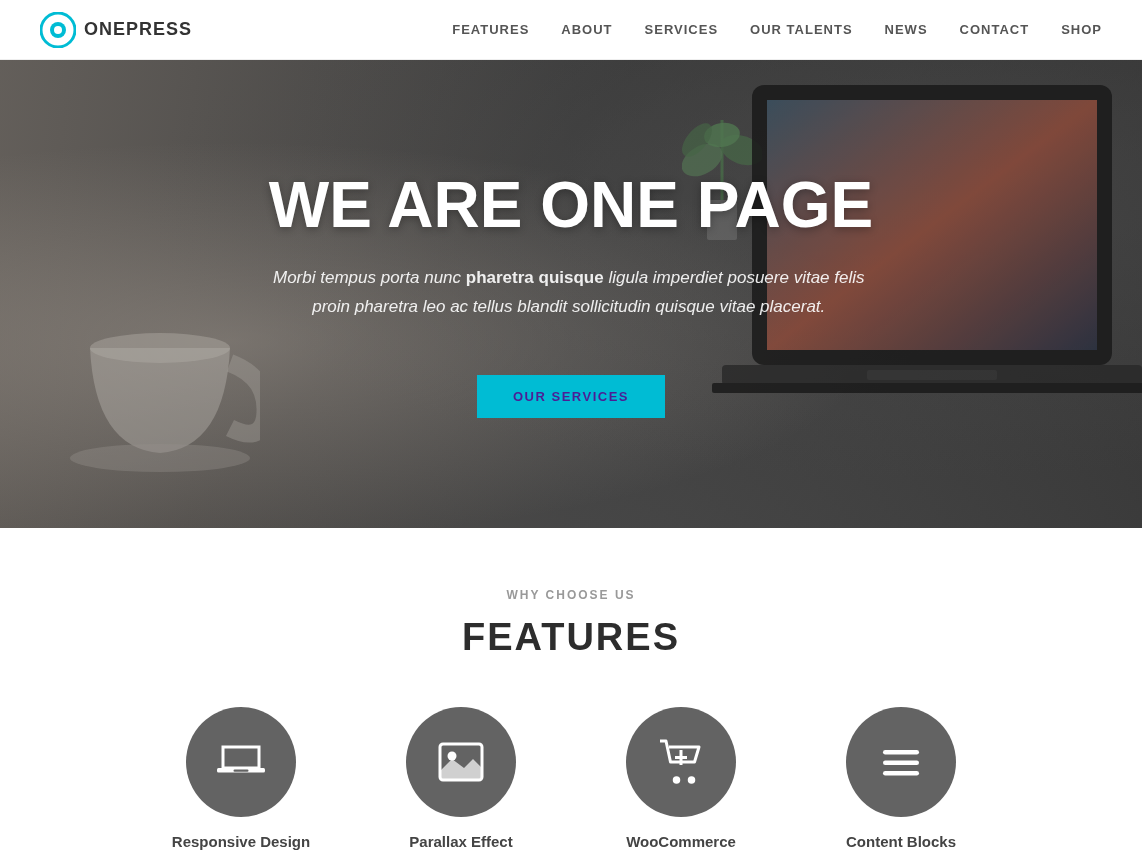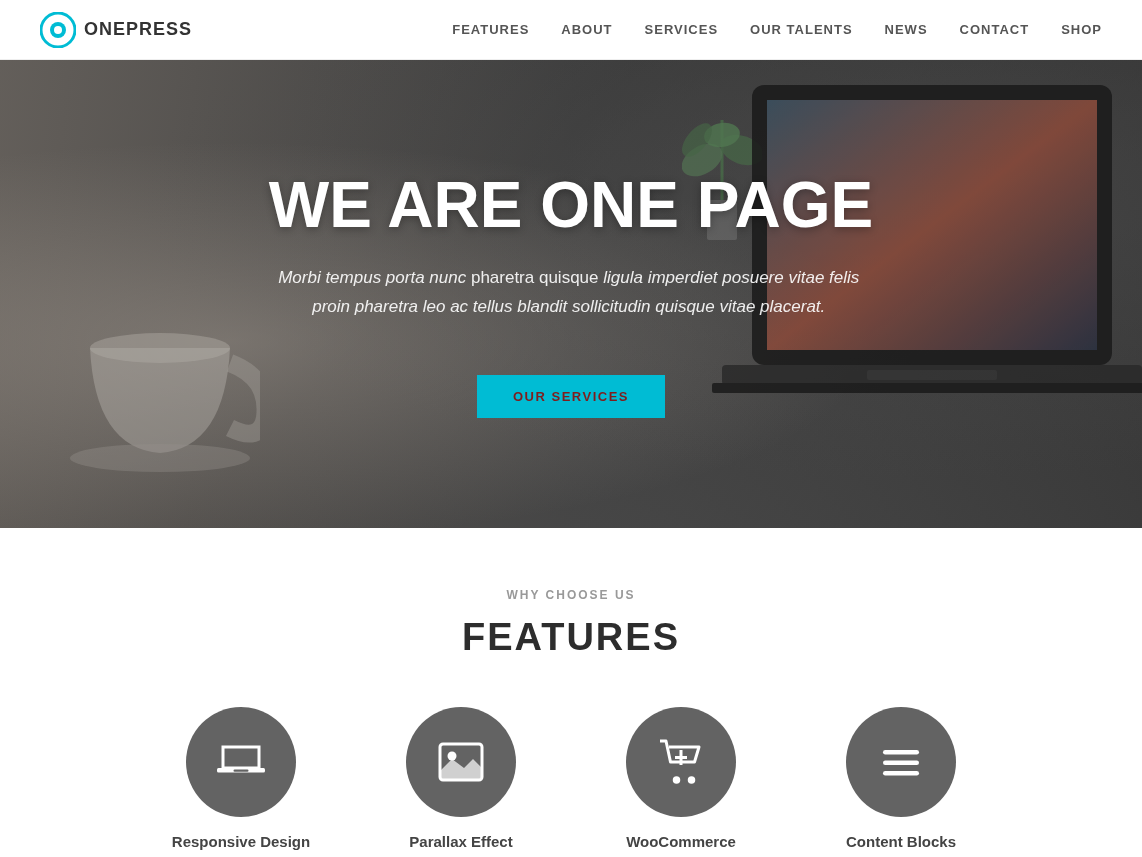--- a/index.html
+++ b/index.html
@@ -79,31 +79,31 @@
     }
     .hero-subtitle {
       font-size: 17px;
       line-height: 1.7;
       color: rgba(255,255,255,0.9);
       font-style: italic;
       margin-bottom: 36px;
       max-width: 600px;
     }
     .hero-subtitle strong {
-      font-weight: 400;
+      font-weight: 700;
       font-style: normal;
     }
     .hero-buttons {
       display: flex;
       gap: 16px;
       justify-content: center;
     }
     .btn-primary {
       background: #00bcd4;
-      color: #7f1d1d;
+      color: #4c1d95;
       border: none;
       padding: 14px 36px;
       font-size: 13px;
       font-weight: 700;
       letter-spacing: 1.5px;
       text-transform: uppercase;
       cursor: pointer;
       margin-top: 17px;
     }
     .btn-secondary {

